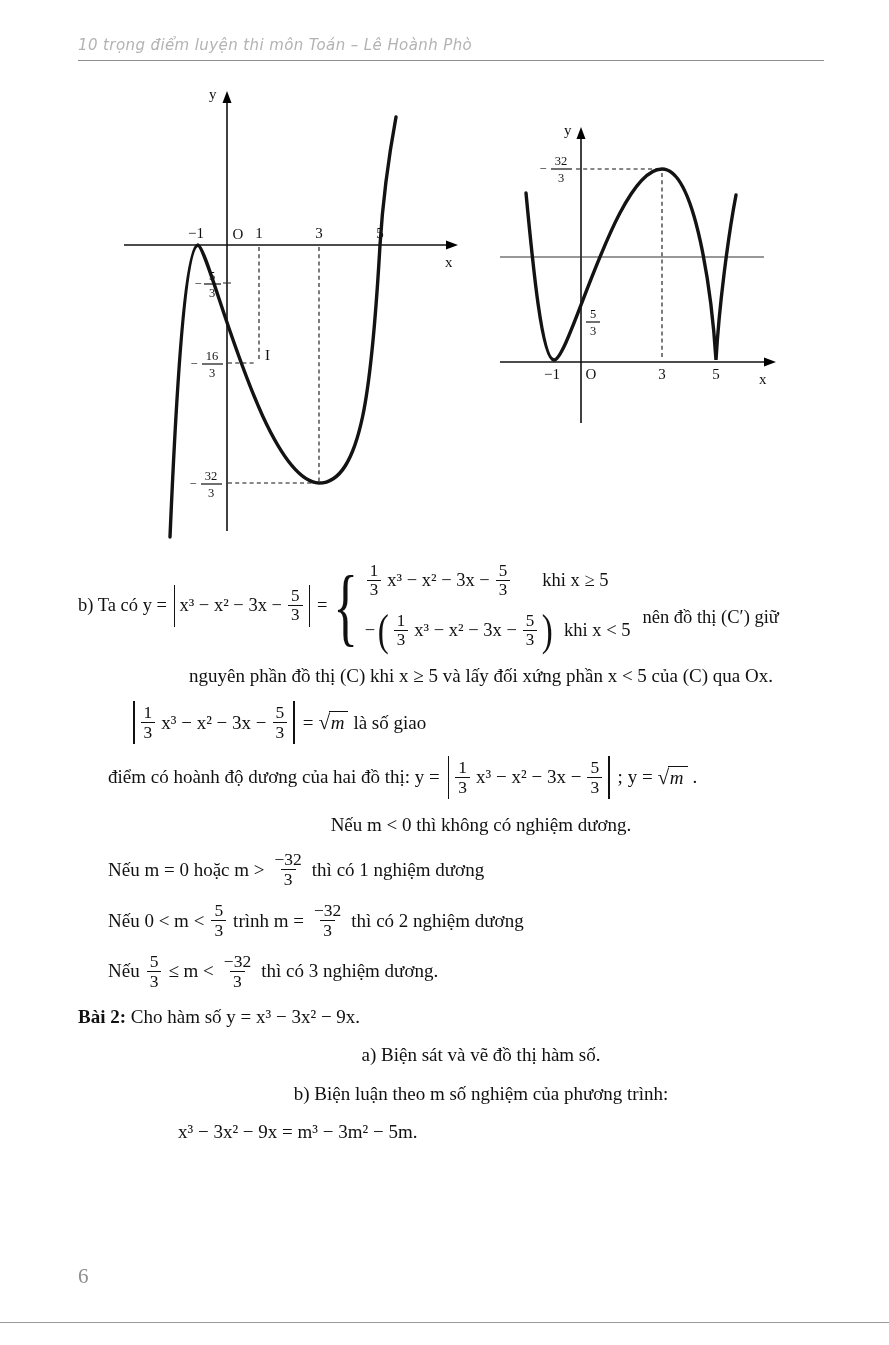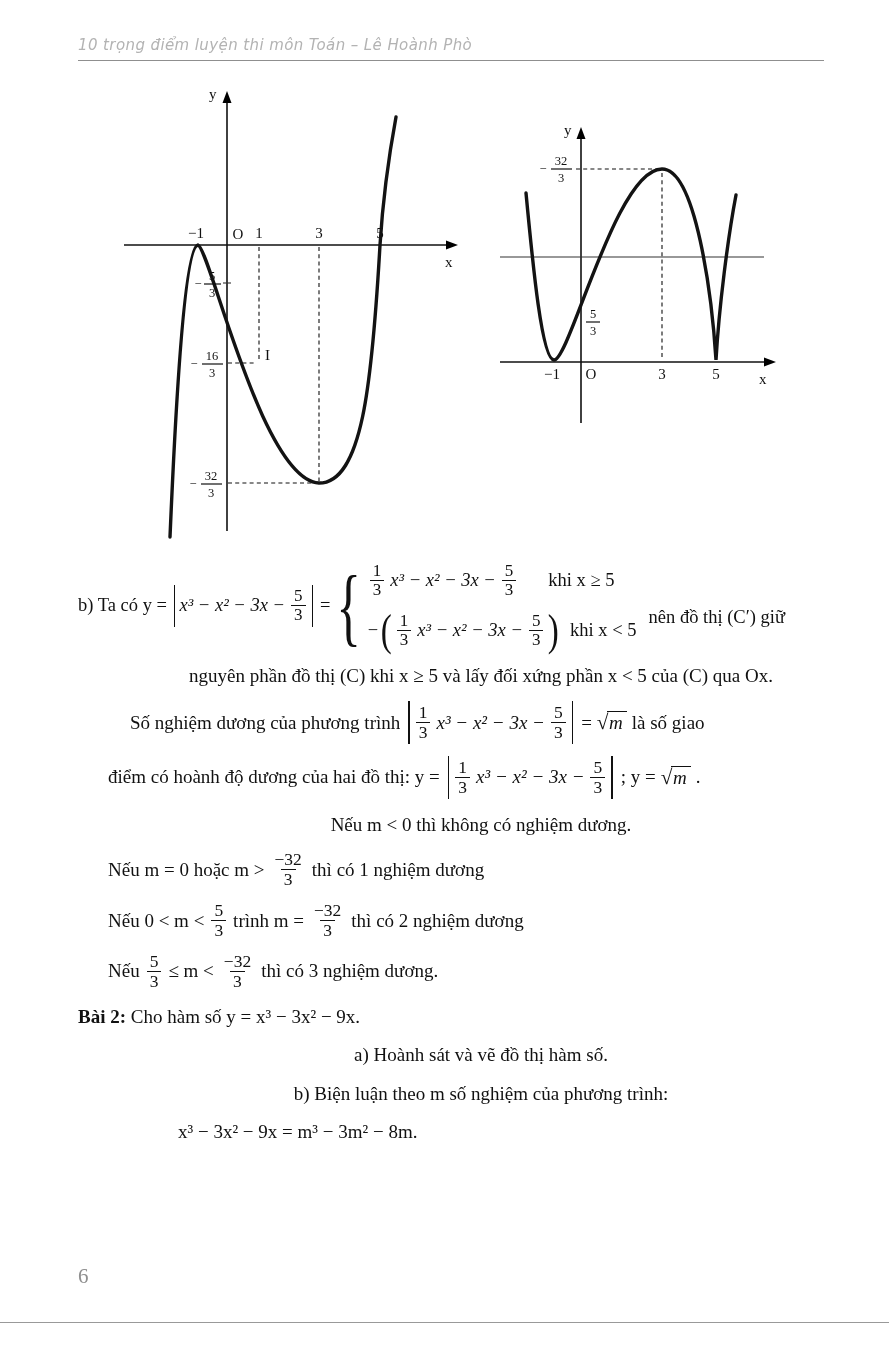--- a/index.html
+++ b/index.html
@@ -40,21 +40,21 @@
   .cases { display:inline-flex; flex-direction:column; gap:12px; margin-left:4px; }
   .case-row { display:flex; align-items:center; gap:4px; }
   .cond1 { margin-left:26px; }
   .cond2 { margin-left:8px; }
   .b-tail { margin-left:8px;margin-top:24px; }
 
   .sqrt { display:inline-flex; align-items:flex-start; }
   .sqrt .rad { font-size:1.12em; line-height:1.05; margin-right:-1.5px; }
   .sqrt .cand { border-top:1.5px solid #111; padding:1px 4px 0 2px; line-height:1.1; font-style:italic; }
 
-  .it { font-style:italic; }
+  .it { }
   .indent1 { margin-left:30px;text-align:center; }
   .indent2 { margin-left:52px; }
   .indent3 { margin-left:100px; }
   .exercise-label { font-weight:bold; }
 
   .page-number { position:absolute; left:78px; bottom:56px; font-size:21px; color:#8f8f8f; }
   .bottom-rule { position:absolute; left:0; right:0; bottom:22px; border-bottom:1.7px solid #999; }
 </style>
 </head>
 <body>
@@ -190,21 +190,20 @@
           <span class="paren">)</span>
           <span class="cond2">khi x &lt; 5</span>
         </span>
       </span>
       <span class="b-tail">nên đồ thị (C′) giữ</span>
     </div>
 
     <div class="text-line indent1">nguyên phần đồ thị (C) khi x ≥ 5 và lấy đối xứng phần x &lt; 5 của (C) qua Ox.</div>
 
     <div class="math-line indent2">
-      <span>Số nghiệm dương của phương trình</span>
       <span class="abs-group">
         <span class="abs-bar"></span>
         <span class="expr-row">
           <span class="frac">
             <span class="num">1</span>
             <span class="den">3</span>
           </span>
           <span class="it">x³ − x² − 3x −</span>
           <span class="frac">
             <span class="num">5</span>
@@ -282,22 +281,22 @@
         <span class="num">−32</span>
         <span class="den">3</span>
       </span>
       <span>thì  có 3 nghiệm dương.</span>
     </div>
 
     <div class="text-line">
       <span class="exercise-label">Bài 2:</span>
       <span>Cho hàm số y = x³ − 3x² − 9x.</span>
     </div>
-    <div class="text-line indent1">a) Hoành sát và vẽ đồ thị hàm số.</div>
+    <div class="text-line indent1">a) Biện sát và vẽ đồ thị hàm số.</div>
     <div class="text-line indent1">b) Biện luận theo m số nghiệm của phương trình:</div>
-    <div class="text-line indent3">x³ − 3x² − 9x = m³ − 3m² − 8m.</div>
+    <div class="text-line indent3">x³ − 3x² − 9x = m³ − 3m² − 5m.</div>
 
   </section>
 
   <div class="page-number">6</div>
   <div class="bottom-rule"></div>
 
 </div>
 
 </body></html>

